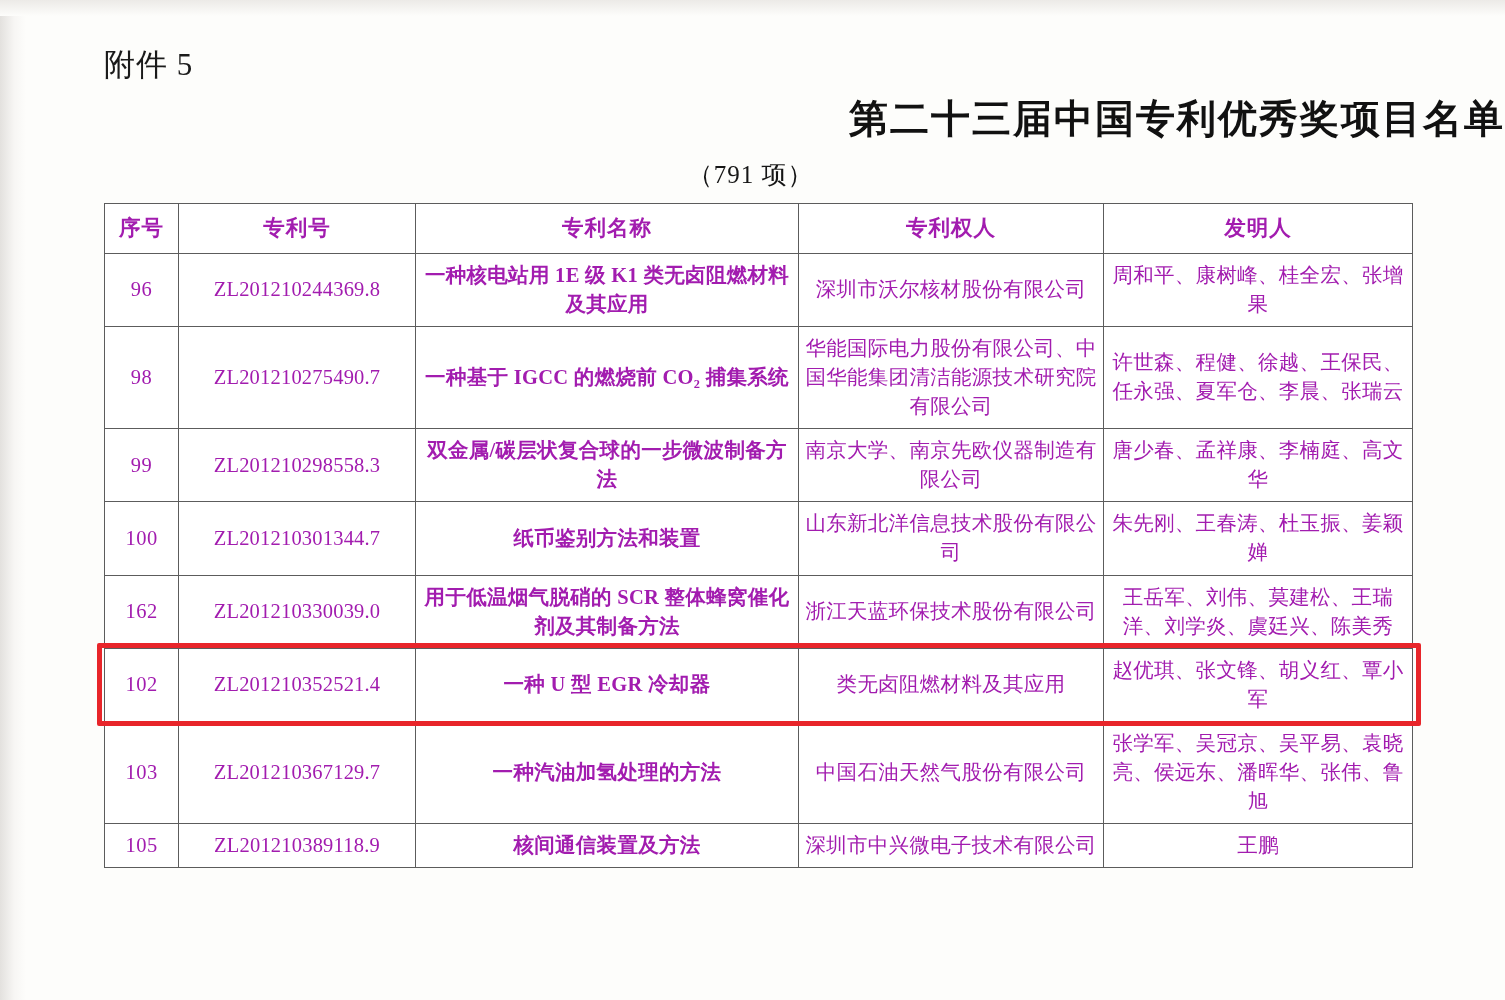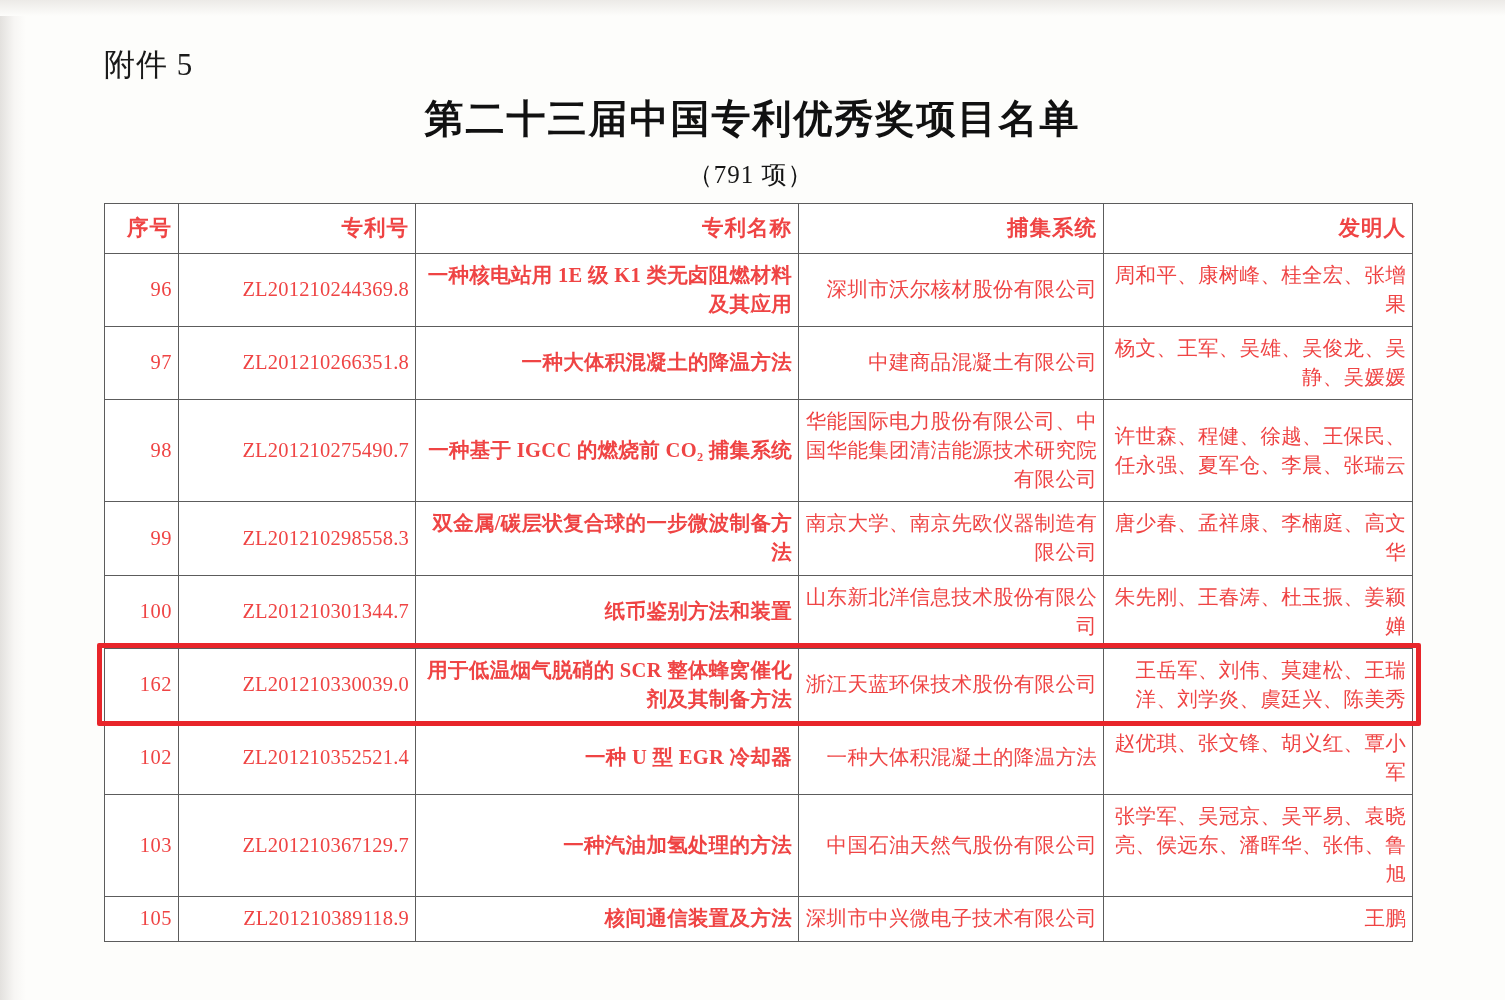--- a/index.html
+++ b/index.html
@@ -40,21 +40,21 @@
     font-size: 31px;
     letter-spacing: 1px;
     font-family: "Liberation Serif", "DejaVu Serif", serif;
     color: #1a1a1a;
   }
   .doc-title {
     position: absolute;
     left: 0;
     right: 0;
     top: 92px;
-    text-align: center;
+    text-align: right;
     font-size: 39px;
     font-weight: bold;
     letter-spacing: 2px;
     color: #111;
   }
   .doc-subtitle {
     position: absolute;
     left: 0;
     right: 4px;
     top: 158px;
@@ -71,26 +71,26 @@
   }
   table.patent-table {
     border-collapse: collapse;
     width: 100%;
     table-layout: fixed;
     background: #fff;
   }
   table.patent-table th,
   table.patent-table td {
     border: 1.6px solid #5c5c5c;
-    text-align: right;
+    text-align: center;
     vertical-align: middle;
     font-size: 20.5px;
     line-height: 1.42;
     padding: 7px 6px;
-    color: #ef4444;
+    color: #a21caf;
   }
   table.patent-table th {
     font-weight: bold;
     font-size: 21.5px;
     padding: 9px 6px;
     letter-spacing: 1px;
   }
   col.c-num    { width: 74px; }
   col.c-pid    { width: 237px; }
   col.c-name   { width: 383px; }
@@ -134,40 +134,33 @@
           <col class="c-pid">
           <col class="c-name">
           <col class="c-holder">
           <col class="c-inv">
       </colgroup>
       <thead>
         <tr>
           <th>序号</th>
           <th>专利号</th>
           <th>专利名称</th>
-          <th>捕集系统</th>
+          <th>专利权人</th>
           <th>发明人</th>
         </tr>
       </thead>
       <tbody>
         <tr>
           <td class="col-num">96</td>
           <td class="col-pid">ZL201210244369.8</td>
           <td class="col-name">一种核电站用 1E 级 K1 类无卤阻燃材料及其应用</td>
           <td class="col-holder">深圳市沃尔核材股份有限公司</td>
           <td class="col-inv">周和平、康树峰、桂全宏、张增果</td>
         </tr>
         <tr>
-          <td class="col-num">97</td>
-          <td class="col-pid">ZL201210266351.8</td>
-          <td class="col-name">一种大体积混凝土的降温方法</td>
-          <td class="col-holder">中建商品混凝土有限公司</td>
-          <td class="col-inv">杨文、王军、吴雄、吴俊龙、吴静、吴媛媛</td>
-        </tr>
-        <tr>
           <td class="col-num">98</td>
           <td class="col-pid">ZL201210275490.7</td>
           <td class="col-name">一种基于 IGCC 的燃烧前 CO₂ 捕集系统</td>
           <td class="col-holder">华能国际电力股份有限公司、中国华能集团清洁能源技术研究院有限公司</td>
           <td class="col-inv">许世森、程健、徐越、王保民、任永强、夏军仓、李晨、张瑞云</td>
         </tr>
         <tr>
           <td class="col-num">99</td>
           <td class="col-pid">ZL201210298558.3</td>
           <td class="col-name">双金属/碳层状复合球的一步微波制备方法</td>
@@ -185,21 +178,21 @@
           <td class="col-num">162</td>
           <td class="col-pid">ZL201210330039.0</td>
           <td class="col-name">用于低温烟气脱硝的 SCR 整体蜂窝催化剂及其制备方法</td>
           <td class="col-holder">浙江天蓝环保技术股份有限公司</td>
           <td class="col-inv">王岳军、刘伟、莫建松、王瑞洋、刘学炎、虞廷兴、陈美秀</td>
         </tr>
         <tr>
           <td class="col-num">102</td>
           <td class="col-pid">ZL201210352521.4</td>
           <td class="col-name">一种 U 型 EGR 冷却器</td>
-          <td class="col-holder">一种大体积混凝土的降温方法</td>
+          <td class="col-holder">类无卤阻燃材料及其应用</td>
           <td class="col-inv">赵优琪、张文锋、胡义红、覃小军</td>
         </tr>
         <tr>
           <td class="col-num">103</td>
           <td class="col-pid">ZL201210367129.7</td>
           <td class="col-name">一种汽油加氢处理的方法</td>
           <td class="col-holder">中国石油天然气股份有限公司</td>
           <td class="col-inv">张学军、吴冠京、吴平易、袁晓亮、侯远东、潘晖华、张伟、鲁旭</td>
         </tr>
         <tr>

